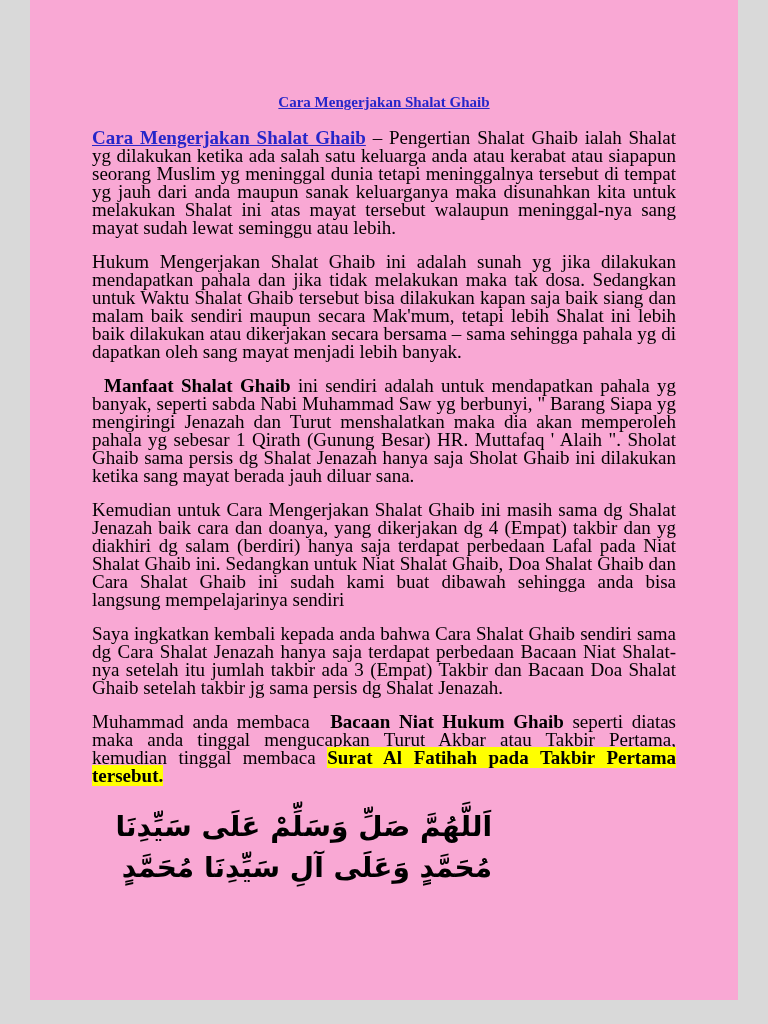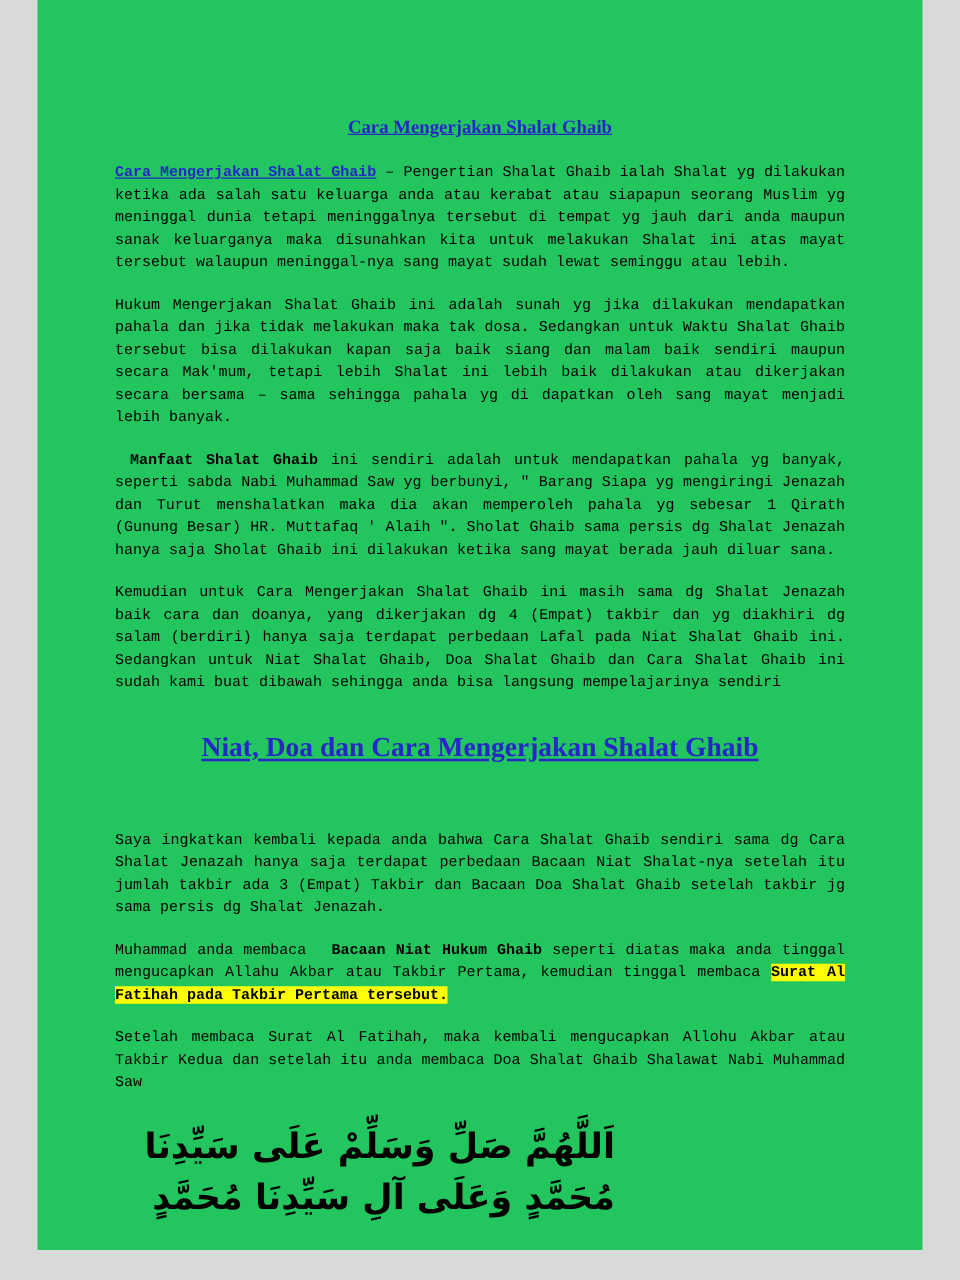--- a/index.html
+++ b/index.html
@@ -7,44 +7,43 @@
     padding: 0;
     background: #d9d9d9;
     width: 768px;
     height: 1024px;
     font-family: "Liberation Serif", serif;
   }
   .page {
     width: 708px;
     height: 1000px;
     margin: 0 auto;
-    background: #22c55e;
+    background: #f9a8d4;
     box-sizing: border-box;
     padding: 94px 62px 40px 62px;
     overflow: hidden;
   }
   .doc-title {
     text-align: center;
     font-size: 15px;
     font-weight: bold;
     margin: 0 0 18px 0;
   }
   .link {
     color: #2626c9;
     font-weight: bold;
     text-decoration: underline;
     cursor: pointer;
   }
   p.para {
     margin: 0 0 16px 0;
     text-align: justify;
-    font-size: 12px;
+    font-size: 19px;
     line-height: 18px;
     color: #000000;
-    font-family: Liberation Mono, monospace;
   }
   .bold { font-weight: bold; margin-left: 12px; }
   .hl {
     background: #ffff00;
     font-weight: bold;
   }
   h2.section-heading {
     text-align: center;
     margin: 30px 0 52px 0;
     font-size: 22px;
@@ -80,31 +79,25 @@
   </p>
 
   <p class="para">
     <span class="bold">Manfaat Shalat Ghaib</span><span> ini sendiri adalah untuk mendapatkan pahala yg banyak, seperti sabda Nabi Muhammad Saw yg berbunyi, " Barang Siapa yg mengiringi Jenazah dan Turut menshalatkan maka dia akan memperoleh pahala yg sebesar 1 Qirath (Gunung Besar) HR. Muttafaq ' Alaih ". Sholat Ghaib sama persis dg Shalat Jenazah hanya saja Sholat Ghaib ini dilakukan ketika sang mayat berada jauh diluar sana.</span>
   </p>
 
   <p class="para">
     <span>Kemudian untuk Cara Mengerjakan Shalat Ghaib ini masih sama dg Shalat Jenazah baik cara dan doanya, yang dikerjakan dg 4 (Empat) takbir dan yg diakhiri dg salam (berdiri) hanya saja terdapat perbedaan Lafal pada Niat Shalat Ghaib ini. Sedangkan untuk Niat Shalat Ghaib, Doa Shalat Ghaib dan Cara Shalat Ghaib ini sudah kami buat dibawah sehingga anda bisa langsung mempelajarinya sendiri</span>
   </p>
 
-  <h2 class="section-heading">
-    <span class="link">Niat, Doa dan Cara Mengerjakan Shalat Ghaib</span>
-  </h2>
 
   <p class="para">
     <span>Saya ingkatkan kembali kepada anda bahwa Cara Shalat Ghaib sendiri sama dg Cara Shalat Jenazah hanya saja terdapat perbedaan Bacaan Niat Shalat-nya setelah itu jumlah takbir ada 3 (Empat) Takbir dan Bacaan Doa Shalat Ghaib setelah takbir jg sama persis dg Shalat Jenazah.</span>
   </p>
 
   <p class="para">
-    <span>Muhammad anda membaca </span><span class="bold">Bacaan Niat Hukum Ghaib</span><span> seperti diatas maka anda tinggal mengucapkan Allahu Akbar atau Takbir Pertama, kemudian tinggal membaca </span><span class="hl">Surat Al Fatihah pada Takbir Pertama tersebut.</span>
+    <span>Muhammad anda membaca </span><span class="bold">Bacaan Niat Hukum Ghaib</span><span> seperti diatas maka anda tinggal mengucapkan Turut Akbar atau Takbir Pertama, kemudian tinggal membaca </span><span class="hl">Surat Al Fatihah pada Takbir Pertama tersebut.</span>
   </p>
 
-  <p class="para">
-    <span>Setelah membaca Surat Al Fatihah, maka kembali mengucapkan Allohu Akbar atau Takbir Kedua dan setelah itu anda membaca Doa Shalat Ghaib Shalawat Nabi Muhammad Saw</span>
-  </p>
 
   <div class="arabic">اَللَّهُمَّ صَلِّ وَسَلِّمْ عَلَى سَيِّدِنَا مُحَمَّدٍ وَعَلَى آلِ سَيِّدِنَا مُحَمَّدٍ</div>
 
 </div>
 
 </body></html>

